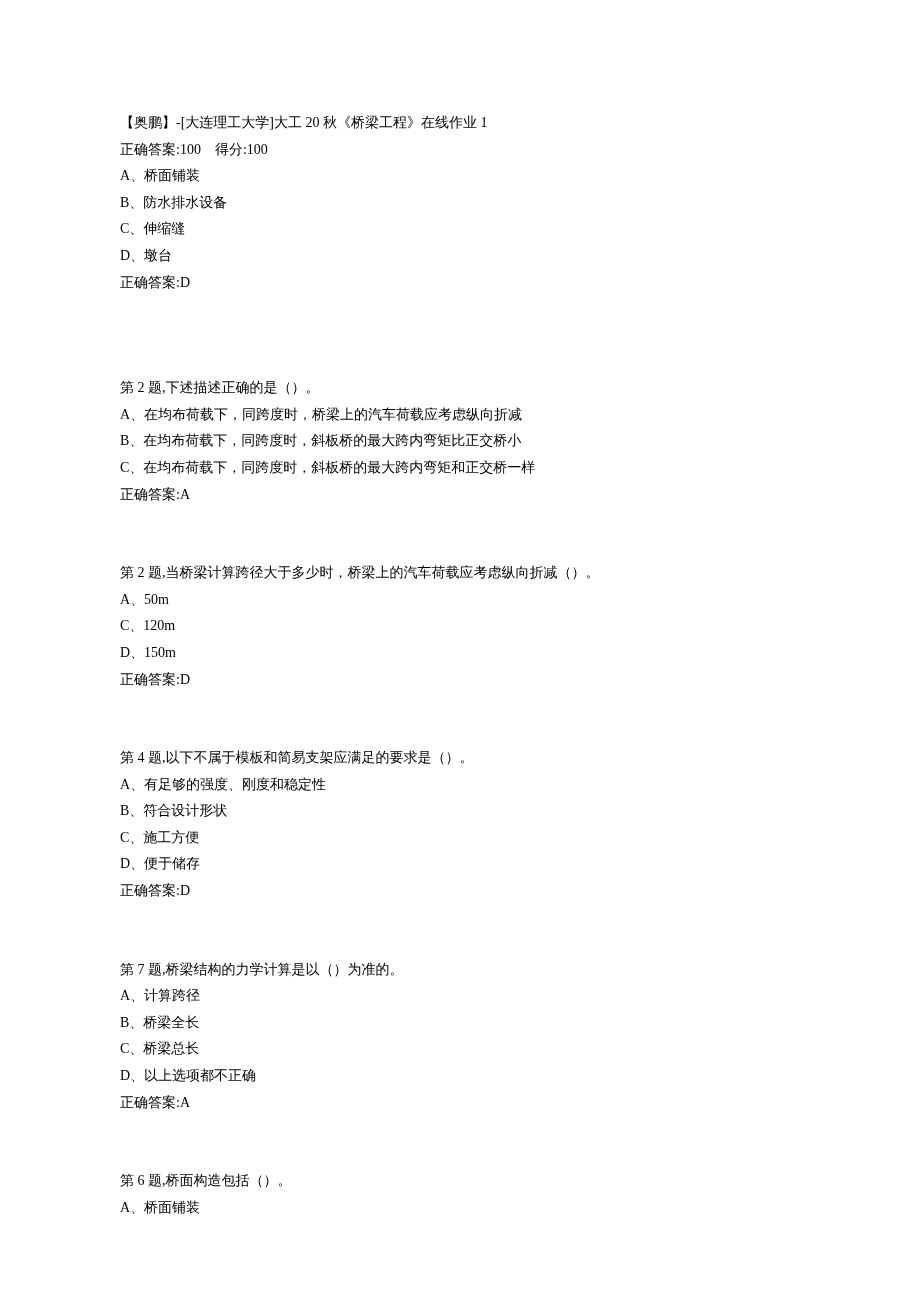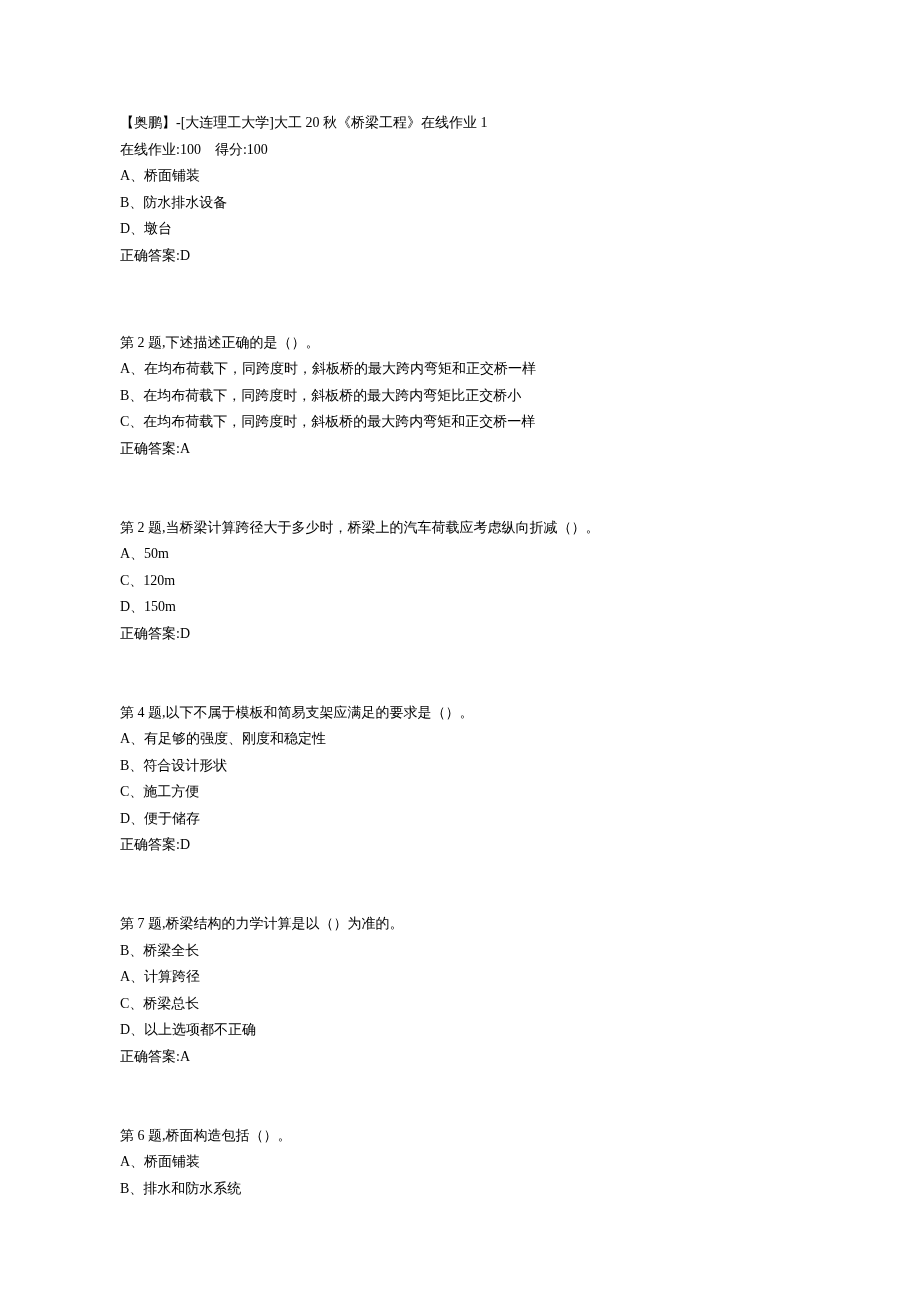--- a/index.html
+++ b/index.html
@@ -27,31 +27,32 @@
     white-space: pre-wrap;
   }
 </style>
 </head>
 <body>
 
 <div class="page">
 
   <div class="block" style="margin-bottom:16px;">
     <div class="line">【奥鹏】-[大连理工大学]大工 20 秋《桥梁工程》在线作业 1</div>
-    <div class="line">在线作业:100    得分:100</div>
+    <div class="line">正确答案:100    得分:100</div>
 
     <div class="line">A、桥面铺装</div>
     <div class="line">B、防水排水设备</div>
+    <div class="line">C、伸缩缝</div>
     <div class="line">D、墩台</div>
     <div class="line">正确答案:D</div>
   </div>
 
-  <div class="block" style="margin-top:60px;">
+  <div class="block" style="margin-top:79px;">
     <div class="line">第 2 题,下述描述正确的是（）。</div>
-    <div class="line">A、在均布荷载下，同跨度时，斜板桥的最大跨内弯矩和正交桥一样</div>
+    <div class="line">A、在均布荷载下，同跨度时，桥梁上的汽车荷载应考虑纵向折减</div>
     <div class="line">B、在均布荷载下，同跨度时，斜板桥的最大跨内弯矩比正交桥小</div>
     <div class="line">C、在均布荷载下，同跨度时，斜板桥的最大跨内弯矩和正交桥一样</div>
     <div class="line">正确答案:A</div>
   </div>
 
   <div class="block">
     <div class="line">第 2 题,当桥梁计算跨径大于多少时，桥梁上的汽车荷载应考虑纵向折减（）。</div>
     <div class="line">A、50m</div>
     <div class="line">C、120m</div>
     <div class="line">D、150m</div>
@@ -62,26 +63,25 @@
     <div class="line">第 4 题,以下不属于模板和简易支架应满足的要求是（）。</div>
     <div class="line">A、有足够的强度、刚度和稳定性</div>
     <div class="line">B、符合设计形状</div>
     <div class="line">C、施工方便</div>
     <div class="line">D、便于储存</div>
     <div class="line">正确答案:D</div>
   </div>
 
   <div class="block">
     <div class="line">第 7 题,桥梁结构的力学计算是以（）为准的。</div>
+    <div class="line">A、计算跨径</div>
     <div class="line">B、桥梁全长</div>
-    <div class="line">A、计算跨径</div>
     <div class="line">C、桥梁总长</div>
     <div class="line">D、以上选项都不正确</div>
     <div class="line">正确答案:A</div>
   </div>
 
   <div class="block" style="margin-bottom:0;">
     <div class="line">第 6 题,桥面构造包括（）。</div>
     <div class="line">A、桥面铺装</div>
-    <div class="line">B、排水和防水系统</div>
   </div>
 
 </div>
 
 </body></html>

